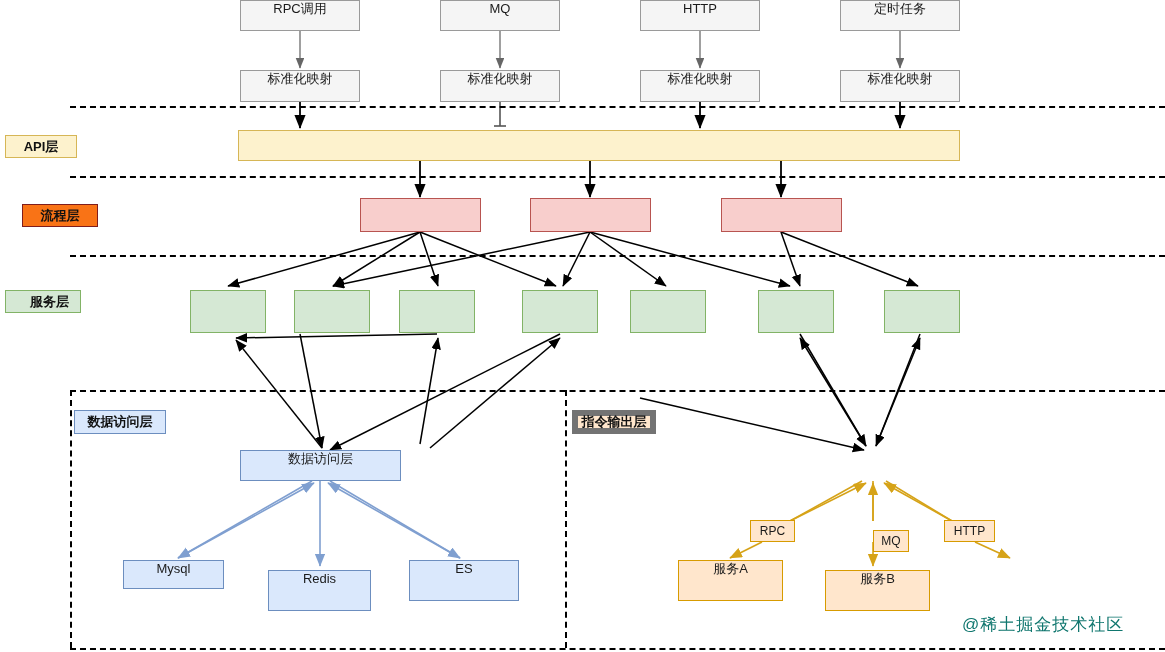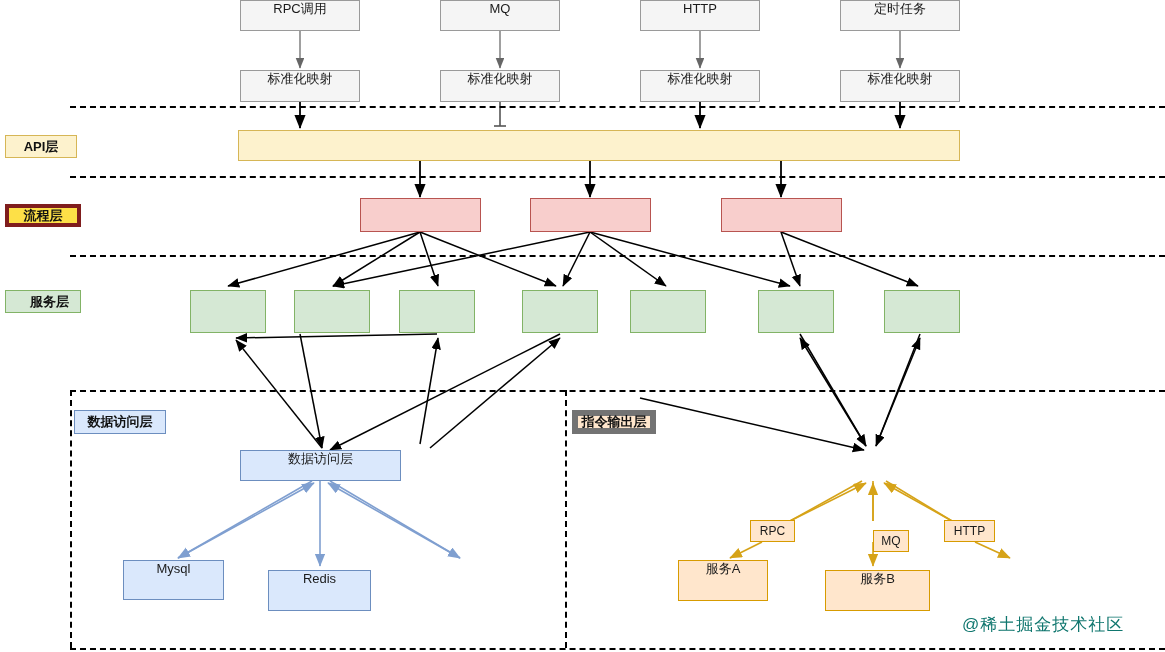--- a/index.html
+++ b/index.html
@@ -72,22 +72,23 @@
     font-size: 13px;
     font-weight: bold;
     color: #111;
     z-index: 4;
   }
   .badge-api {
     background: #fdf2cd;
     border: 1px solid #d6b656;
   }
   .badge-flow {
-    background: #fde047;
-    border: 4px solid #7f1d1d;
+    background: #f97316;
+    border: 1px solid #7f1d1d;
+    margin-left: 17px;
   }
   .badge-svc {
     background: #d5e8d4;
     border: 1px solid #82b366;
     padding-left: 13px;
   }
   .badge-dal {
     background: #dae8fc;
     border: 1px solid #6c8ebf;
   }
@@ -320,39 +321,42 @@
   <div class="node n-svc" style="left:758px; top:290px; width:76px; height:43px;">
     <span></span>
   </div>
   <div class="node n-svc" style="left:884px; top:290px; width:76px; height:43px;">
     <span></span>
   </div>
 
   <div class="node n-blue" style="left:240px; top:450px; width:161px; height:31px;">
     <span>数据访问层</span>
   </div>
-  <div class="node n-blue" style="left:123px; top:560px; width:101px; height:40px;">
+  <div class="node n-blue" style="left:123px; top:560px; width:101px; height:29px;">
     <span>Mysql</span>
   </div>
   <div class="node n-blue" style="left:268px; top:570px; width:103px; height:41px;">
     <span>Redis</span>
   </div>
+  <div class="node n-blue" style="left:409px; top:560px; width:110px; height:41px;">
+    <span>ES</span>
+  </div>
 
 
   <div class="edge-label" style="left:750px; top:520px; width:45px; height:22px;">
     <span>RPC</span>
   </div>
   <div class="edge-label" style="left:873px; top:530px; width:36px; height:22px;">
     <span>MQ</span>
   </div>
   <div class="edge-label" style="left:944px; top:520px; width:51px; height:22px;">
     <span>HTTP</span>
   </div>
 
-  <div class="node n-orange" style="left:678px; top:560px; width:90px; height:41px;">
+  <div class="node n-orange" style="left:678px; top:560px; width:105px; height:41px;">
     <span>服务A</span>
   </div>
   <div class="node n-orange" style="left:825px; top:570px; width:105px; height:41px;">
     <span>服务B</span>
   </div>
 
   <div class="watermark" style="left:962px; top:613px;">@稀土掘金技术社区</div>
 
 </div>
 

